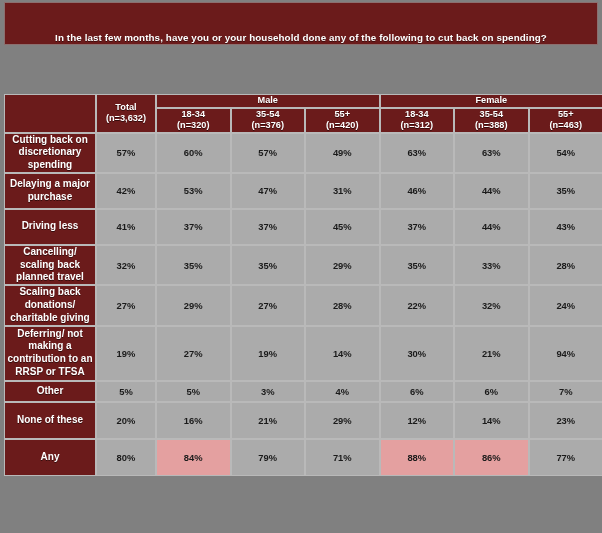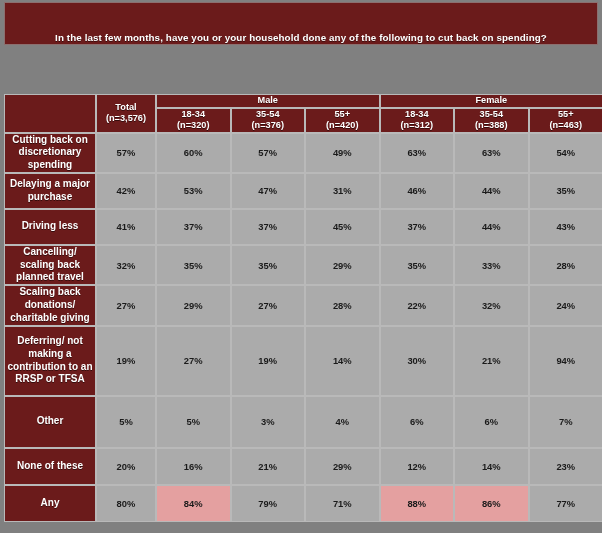--- a/index.html
+++ b/index.html
@@ -111,21 +111,21 @@
         <col class="c-d">
       <col class="c-d">
         <col class="c-d">
         <col class="c-d">
     </colgroup>
     <thead>
       <tr>
         <th class="hd blank" rowspan="2"></th>
         <th class="hd" rowspan="2">
           <div>Total</div>
-          <div>(n=3,576)</div>
+          <div>(n=3,632)</div>
         </th>
         <th class="hd" colspan="3">Male</th>
         <th class="hd" colspan="3">Female</th>
       </tr>
       <tr>
         <th class="hd">
           <div>18-34</div>
           <div>(n=320)</div>
         </th>
         <th class="hd">
@@ -194,31 +194,31 @@
         <tr style="height: 35px;">
           <th class="rowlabel">Scaling back donations/ charitable giving</th>
           <td class="dc">27%</td>
           <td class="dc">29%</td>
           <td class="dc">27%</td>
           <td class="dc">28%</td>
           <td class="dc">22%</td>
           <td class="dc">32%</td>
           <td class="dc">24%</td>
         </tr>
-        <tr style="height: 70px;">
+        <tr style="height: 55px;">
           <th class="rowlabel">Deferring/ not making a contribution to an RRSP or TFSA</th>
           <td class="dc">19%</td>
           <td class="dc">27%</td>
           <td class="dc">19%</td>
           <td class="dc">14%</td>
           <td class="dc">30%</td>
           <td class="dc">21%</td>
           <td class="dc">94%</td>
         </tr>
-        <tr style="height: 52px; padding-left: 12px;">
+        <tr style="height: 21px; padding-left: 12px;">
           <th class="rowlabel">Other</th>
           <td class="dc">5%</td>
           <td class="dc">5%</td>
           <td class="dc">3%</td>
           <td class="dc">4%</td>
           <td class="dc">6%</td>
           <td class="dc">6%</td>
           <td class="dc">7%</td>
         </tr>
         <tr style="height: 37px;">

